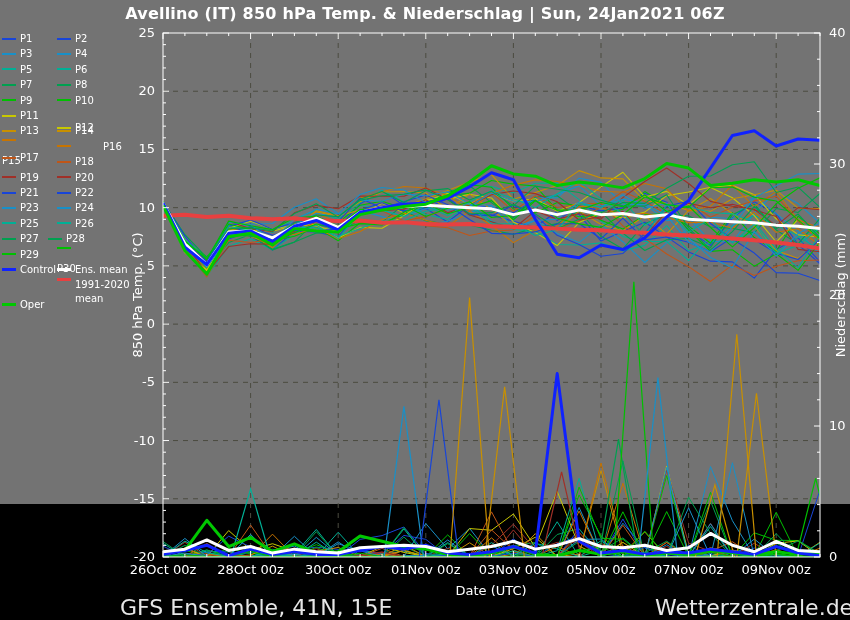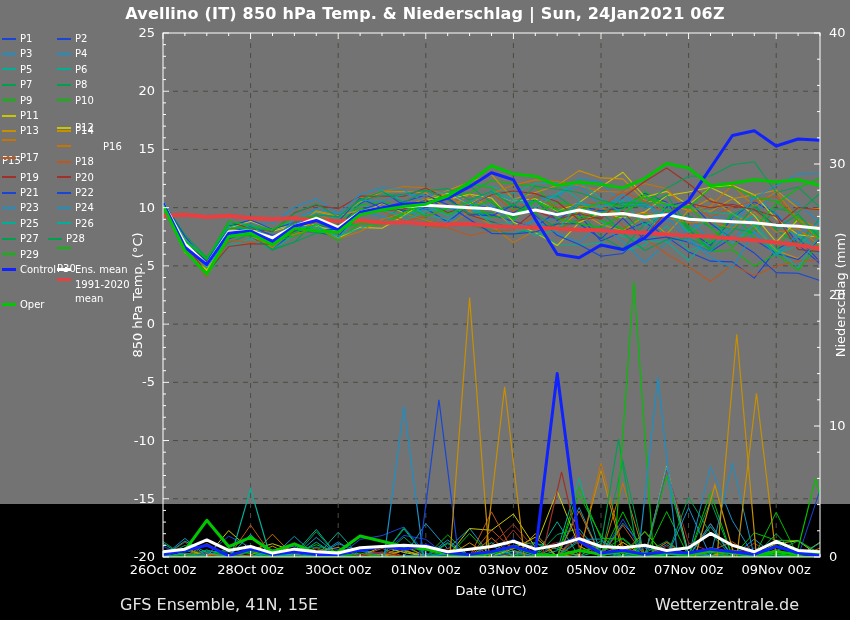--- a/index.html
+++ b/index.html
@@ -3,21 +3,21 @@
 <meta charset="utf-8">
 <style>
   html,body{margin:0;padding:0;background:#000;width:850px;height:620px;overflow:hidden;
     font-family:"DejaVu Sans","Liberation Sans",sans-serif;}
   #stage{position:relative;width:850px;height:504px;background:#737373;color:#fff;}
   .title{position:absolute;left:0;top:4px;width:850px;text-align:center;
     font-size:16px;font-weight:bold;color:#fff;letter-spacing:.2px;}
   .axlab{position:absolute;color:#fff;font-size:13px;white-space:nowrap;}
   .rot{transform:translate(-50%,-50%) rotate(-90deg);}
   .xlab{transform:translate(-50%,0);}
-  .footer{position:absolute;top:595px;font-size:16px;color:#e6e6e6;white-space:nowrap;}
+  .footer{position:absolute;top:595px;font-size:22px;color:#e6e6e6;white-space:nowrap;}
   #legend{position:absolute;left:0;top:0;width:160px;height:320px;}
   .lg-item{position:absolute;height:15px;display:flex;align-items:center;
     font-size:10px;color:#fff;white-space:nowrap;}
   .lg-swatch{display:inline-block;width:14px;margin-right:4px;flex:0 0 14px;}
   .lg-wrap{white-space:normal;width:92px;line-height:14px;display:flex;align-items:flex-start;}
   svg text{font-family:"DejaVu Sans","Liberation Sans",sans-serif;}
 </style>
 </head>
 <body>
 

